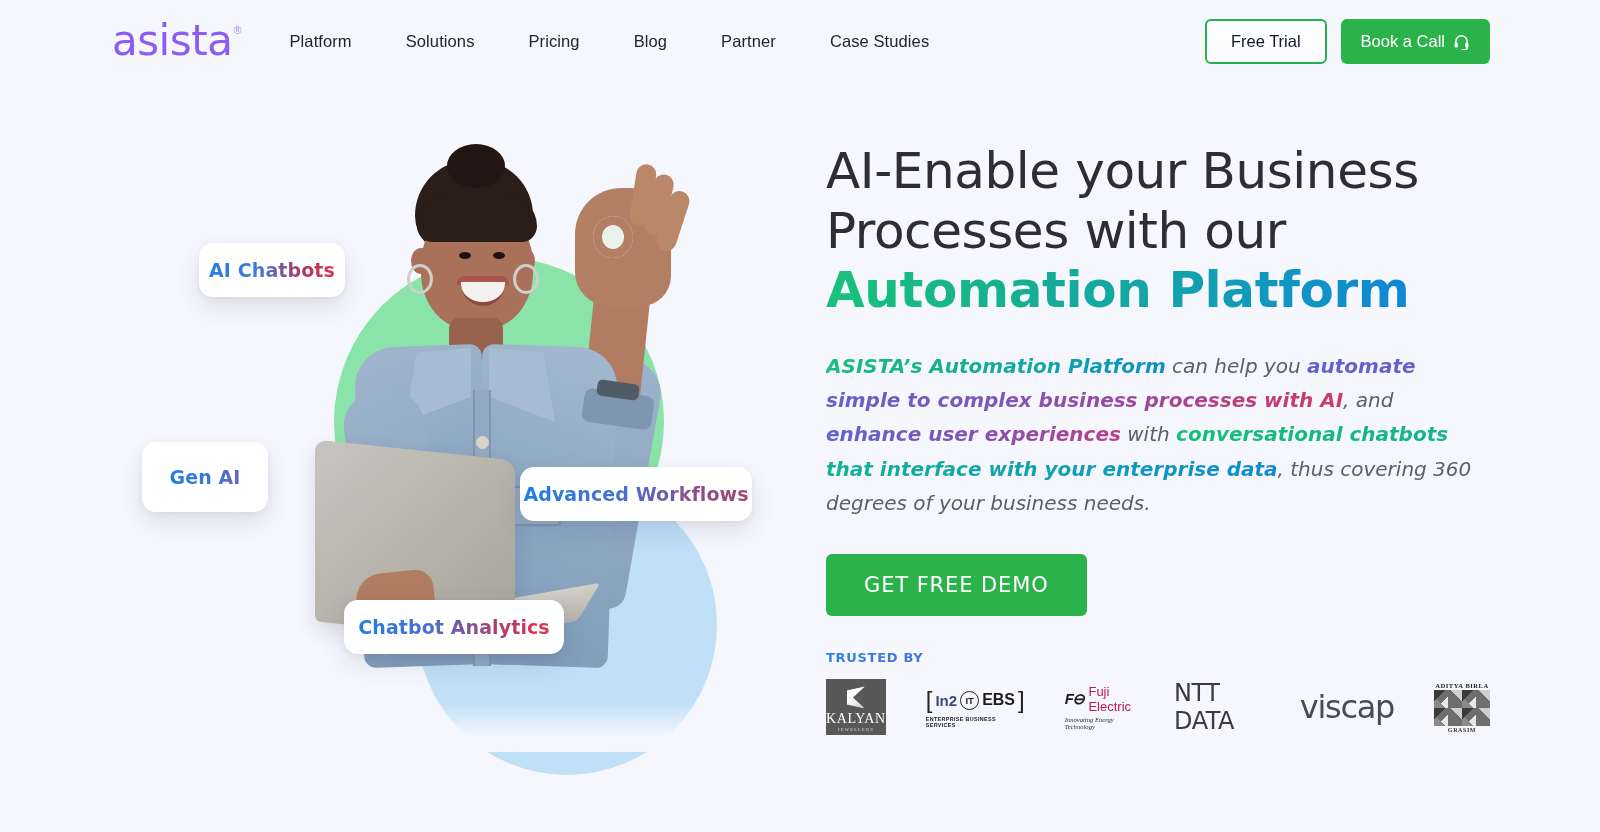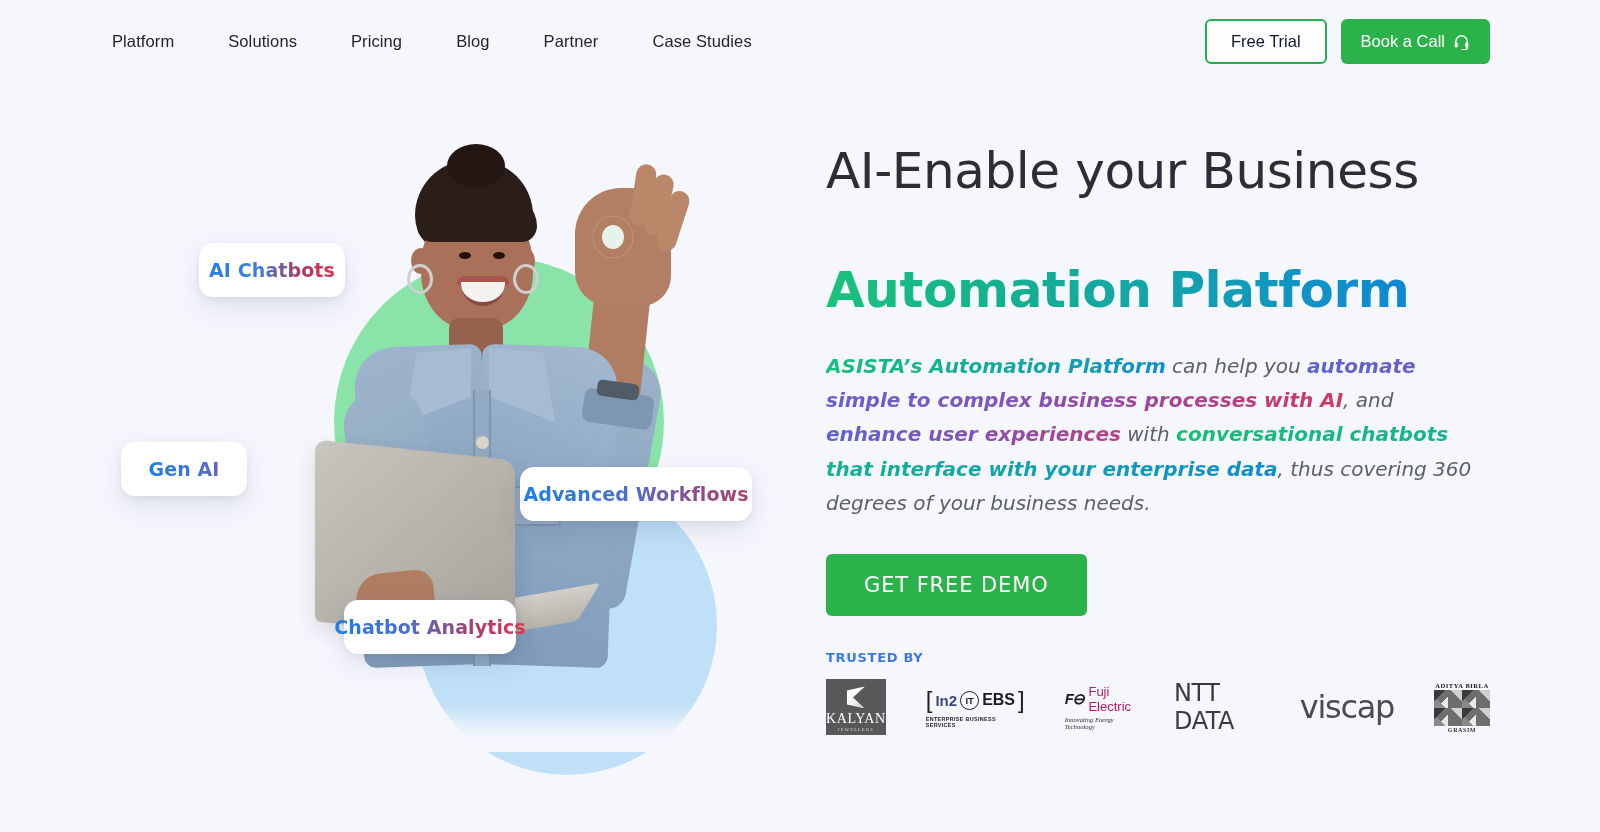--- a/index.html
+++ b/index.html
@@ -398,34 +398,34 @@
     -webkit-background-clip: text;
     color: transparent;
   }
   .chip-ai-chatbots {
     left: 87px; top: 103px;
     width: 146px; height: 54px;
   }
   .chip-ai-chatbots span { background-image: linear-gradient(90deg, #2a7de1 0%, #3c7ddb 38%, #b3355f 75%, #e0344f 100%); }
 
   .chip-gen-ai {
-    left: 9px; top: 302px;
-    width: 126px; height: 54px; text-align: center;
+    left: 30px; top: 302px;
+    width: 126px; height: 70px; text-align: center;
   }
   .chip-gen-ai span { background-image: linear-gradient(90deg, #1f7fe3 0%, #3f74d8 60%, #6a62c2 100%); }
 
   .chip-advanced-workflows {
     left: 408px; top: 327px;
     width: 232px; height: 54px;
   }
   .chip-advanced-workflows span { background-image: linear-gradient(90deg, #1f7fe3 0%, #4a6fcf 45%, #8a4f8e 75%, #a8456f 100%); }
 
   .chip-chatbot-analytics {
     left: 232px; top: 460px;
-    width: 172px; height: 54px;
+    width: 220px; height: 54px;
   }
   .chip-chatbot-analytics span { background-image: linear-gradient(90deg, #1f7fe3 0%, #4a6fcf 38%, #a8406a 72%, #e0344f 100%); }
 
   
   .hero-copy {
     flex: 1;
     padding-top: 2px;
     padding-left: 14px;
     max-width: 680px;
   }
@@ -559,20 +559,24 @@
       linear-gradient(315deg, #e8e8e8 25%, transparent 25%) 14px 0/28px 18px,
       #6e6e6e;
   }
   .lg-birla-sub { font-size: 6px; font-weight: bold; letter-spacing: 0.6px; color: #333; margin-top: 1px; font-family: "Liberation Serif", serif; }
 </style>
 </head>
 <body>
 
 <header class="site-header">
 
+  <a class="brand">
+    <span class="brand-word">asista</span>
+    <span class="brand-reg">®</span>
+  </a>
 
   <nav class="main-nav">
     <a class="nav-link">Platform</a>
     <a class="nav-link">Solutions</a>
     <a class="nav-link">Pricing</a>
     <a class="nav-link">Blog</a>
     <a class="nav-link">Partner</a>
     <a class="nav-link">Case Studies</a>
   </nav>
 
@@ -653,21 +657,21 @@
     </div>
     <div class="chip chip-chatbot-analytics">
       <span>Chatbot Analytics</span>
     </div>
   </div>
 
   <div class="hero-copy">
 
     <h1 class="hero-title">
       <span>AI-Enable your Business</span><br>
-      <br>
+      <span>Processes with our</span><br>
       <span class="accent">Automation Platform</span>
     </h1>
 
     <p class="hero-desc"><b class="g1">ASISTA’s Automation Platform</b><span> can help you </span><b class="g2">automate simple to  complex business processes with AI</b><span>, and </span><b class="g4">enhance user experiences</b><span> with </span><b class="g5">conversational chatbots that interface with your enterprise data</b><span>, thus covering 360 degrees of your business needs.</span></p>
 
     <button class="cta-demo">GET FREE DEMO</button>
 
     <div class="trusted-label">TRUSTED BY</div>
 
     <div class="logo-row">

